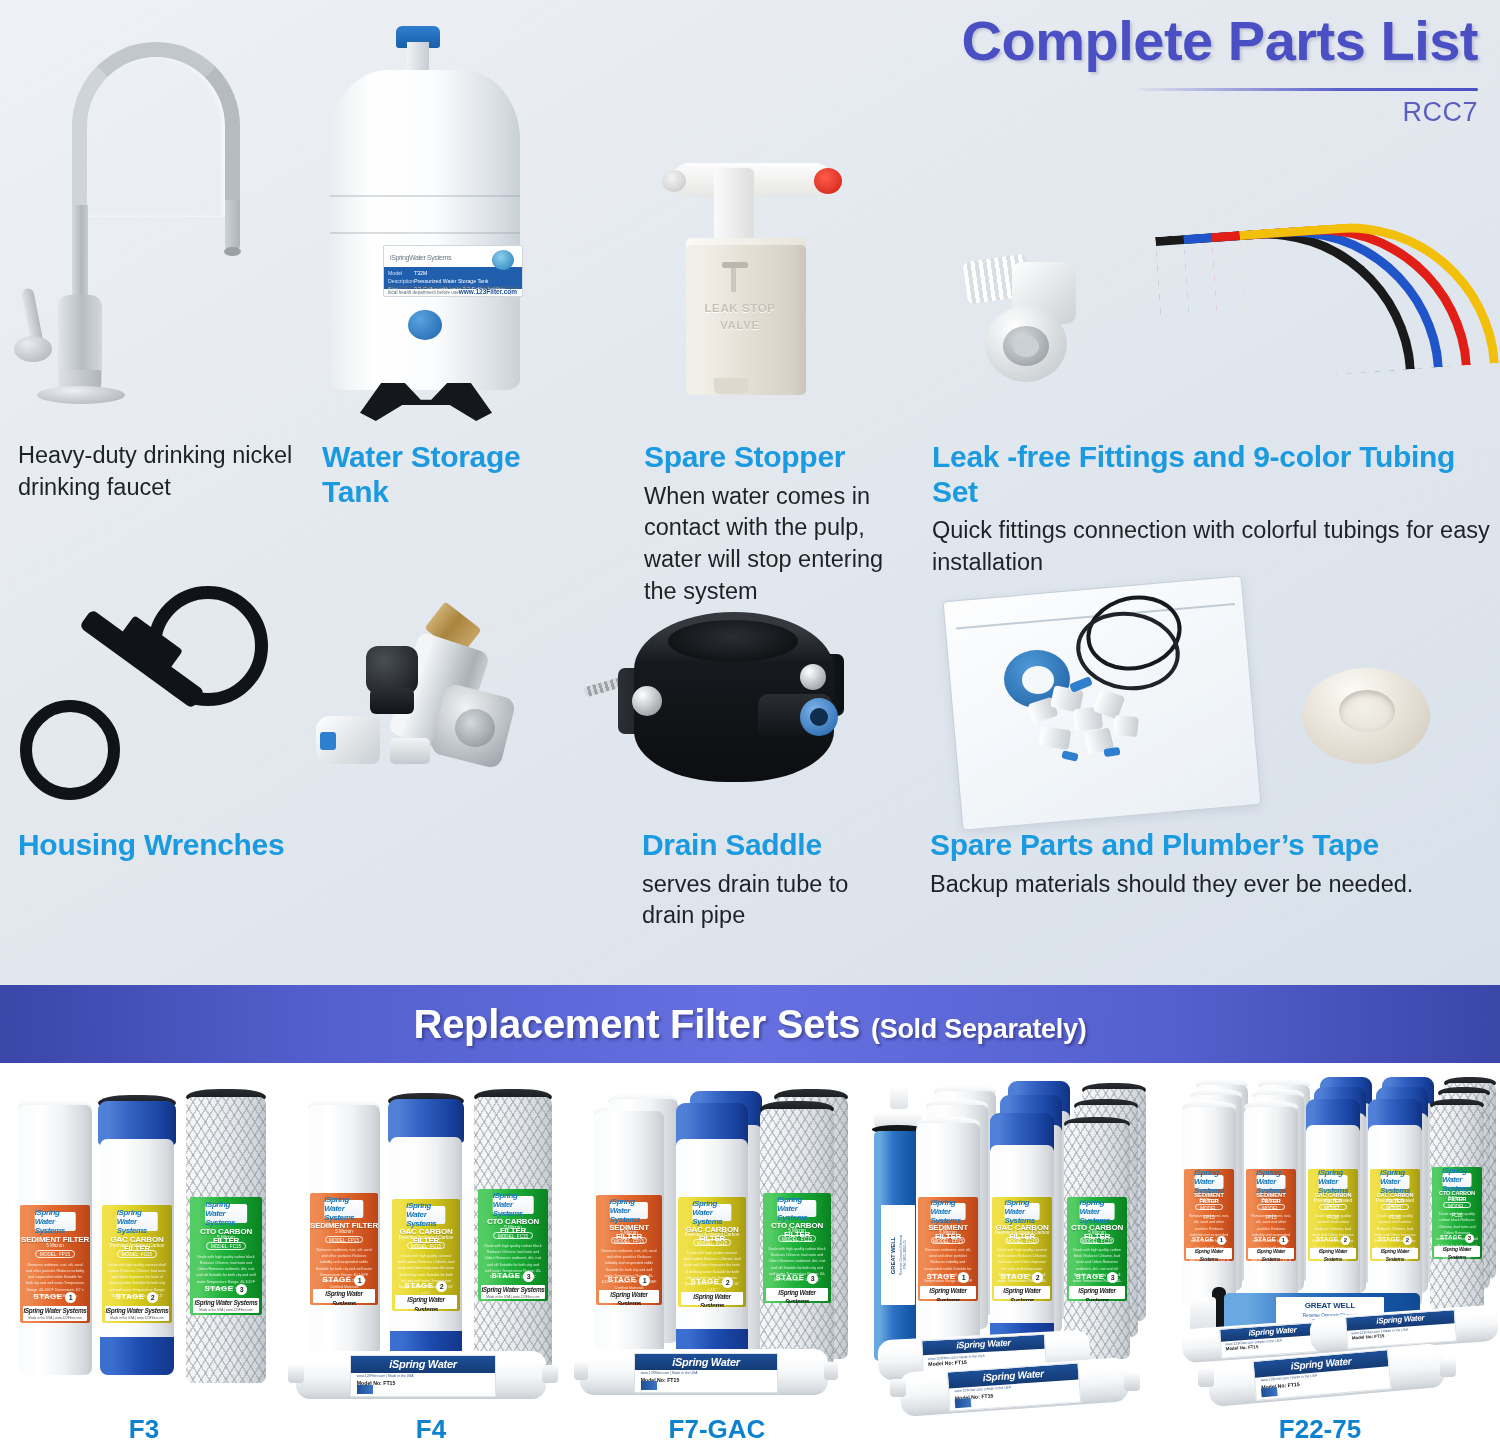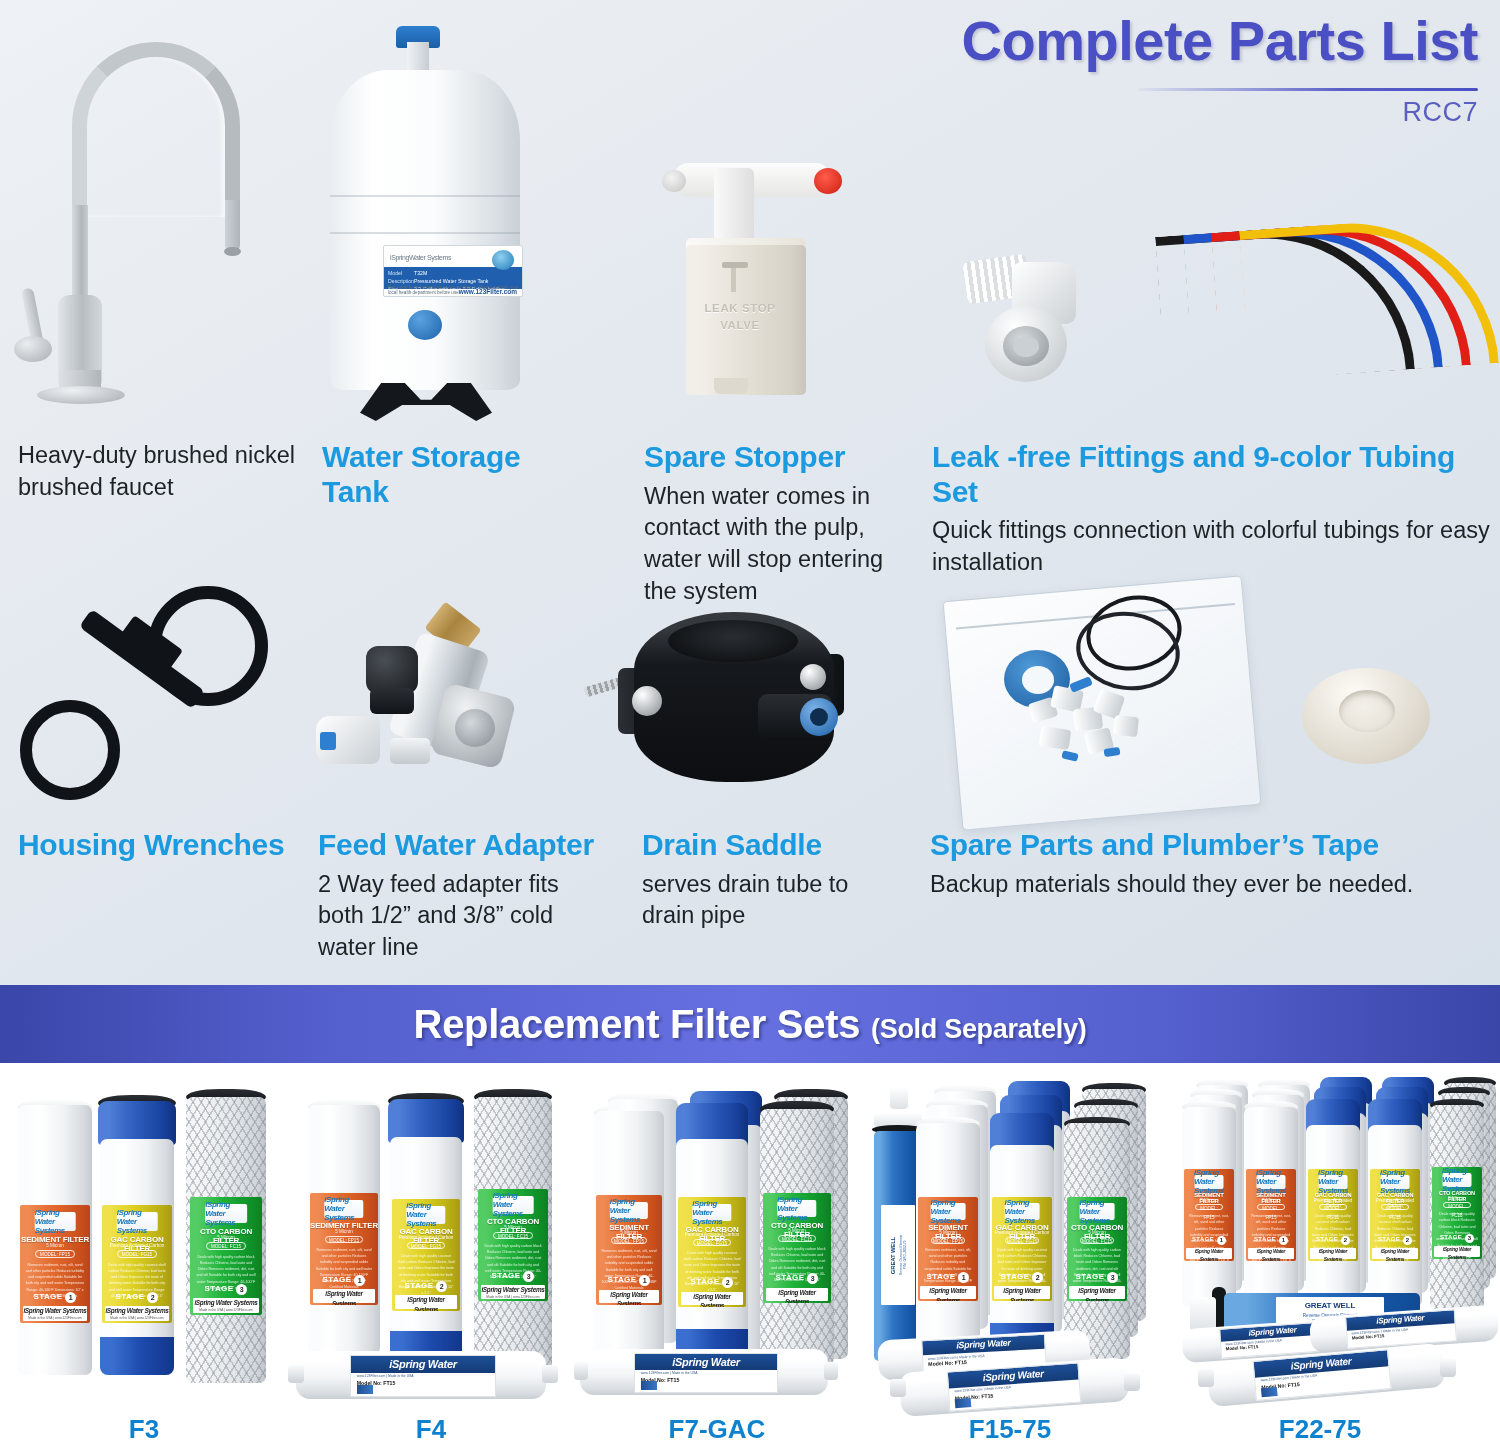--- a/index.html
+++ b/index.html
@@ -597,21 +597,21 @@
     <div class="fit-collar-core"></div>
   </div>
   <div class="art">
     <div class="tube" style="left:1160px; top:228px; border-color:#1a1a1a;"></div>
     <div class="tube" style="left:1188px; top:226px; border-color:#1f55c9;"></div>
     <div class="tube" style="left:1216px; top:224px; border-color:#e21f16;"></div>
     <div class="tube" style="left:1244px; top:222px; border-color:#f2c00b;"></div>
   </div>
 
   <div class="cap" style="left:18px; top:440px; width:280px;">
-    <div class="cap-desc">Heavy-duty brushed nickel brushed faucet</div>
+    <div class="cap-desc">Heavy-duty drinking nickel drinking faucet</div>
   </div>
   <div class="cap" style="left:322px; top:440px; width:272px;">
     <div class="cap-title">Water Storage Tank</div>
   </div>
   <div class="cap" style="left:644px; top:440px; width:250px;">
     <div class="cap-title">Spare Stopper</div>
     <div class="cap-desc">When water comes in contact with the pulp, water will stop entering the system</div>
   </div>
   <div class="cap" style="left:932px; top:440px; width:566px;">
     <div class="cap-title">Leak -free Fittings and 9-color Tubing Set</div>
@@ -671,24 +671,20 @@
   </div>
 
   <div class="art">
     <div class="roll-outer"></div>
     <div class="roll-hole"></div>
   </div>
 
   <div class="cap" style="left:18px; top:828px; width:290px;">
     <div class="cap-title">Housing Wrenches</div>
   </div>
-  <div class="cap" style="left:318px; top:828px; width:276px;">
-    <div class="cap-title">Feed Water Adapter</div>
-    <div class="cap-desc">2 Way feed adapter fits both 1/2” and 3/8” cold water line</div>
-  </div>
   <div class="cap" style="left:642px; top:828px; width:250px;">
     <div class="cap-title">Drain Saddle</div>
     <div class="cap-desc">serves drain tube to drain pipe</div>
   </div>
   <div class="cap" style="left:930px; top:828px; width:566px;">
     <div class="cap-title">Spare Parts and Plumber’s Tape</div>
     <div class="cap-desc">Backup materials should they ever be needed.</div>
   </div>
 </div>
 
@@ -1047,21 +1043,20 @@
     </div>
     <div class="inline" style="left:40px; top:302px; width:228px; height:44px; transform:rotate(-4deg);"></div>
     <div class="inline-nip" style="left:30px; top:316px; width:16px; height:18px;"></div>
     <div class="inline-nip" style="left:264px; top:310px; width:16px; height:18px;"></div>
     <div class="inline-lbl" style="left:88px; top:304px; width:132px; height:40px; transform:rotate(-4deg);">
       <div class="inline-lbl-top" style="font-size:10px;">iSpring Water</div>
       <div class="inline-lbl-sub">www.123Filter.com  |  Made in the USA</div>
       <div class="inline-lbl-mod">Model No: FT15</div>
       <div class="inline-lbl-bar"></div>
     </div>
-    <div class="set-label">F15-75</div>
   </div>
 
   <div class="set" style="left:1160px; width:340px;">
 
     <div class="cap-white-top" style="left:36px; top:16px; width:52px; height:12px;"></div>
     <div class="cart cart-sed" style="left:36px; top:22px; width:52px; height:196px;"></div>
     <div class="cap-white-top" style="left:30px; top:26px; width:52px; height:12px;"></div>
     <div class="cart cart-sed" style="left:30px; top:32px; width:52px; height:196px;"></div>
     <div class="cap-white-top" style="left:22px; top:38px; width:54px; height:12px;"></div>
     <div class="cart cart-sed" style="left:22px; top:44px; width:54px; height:200px;">

